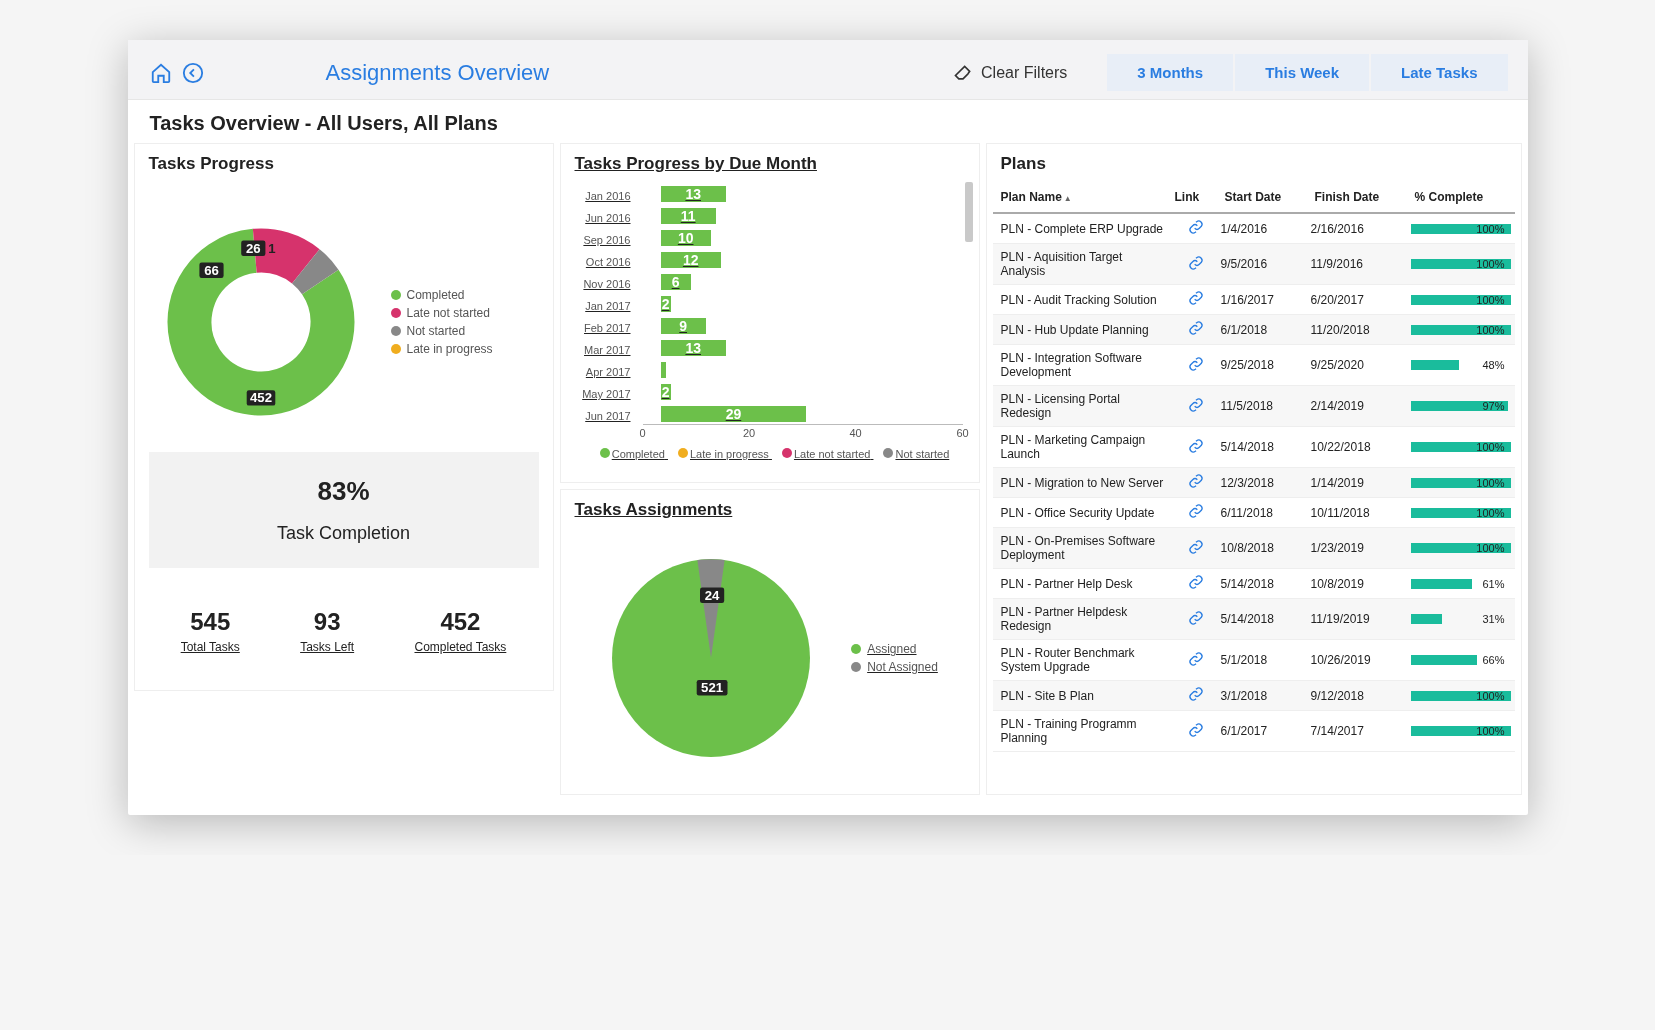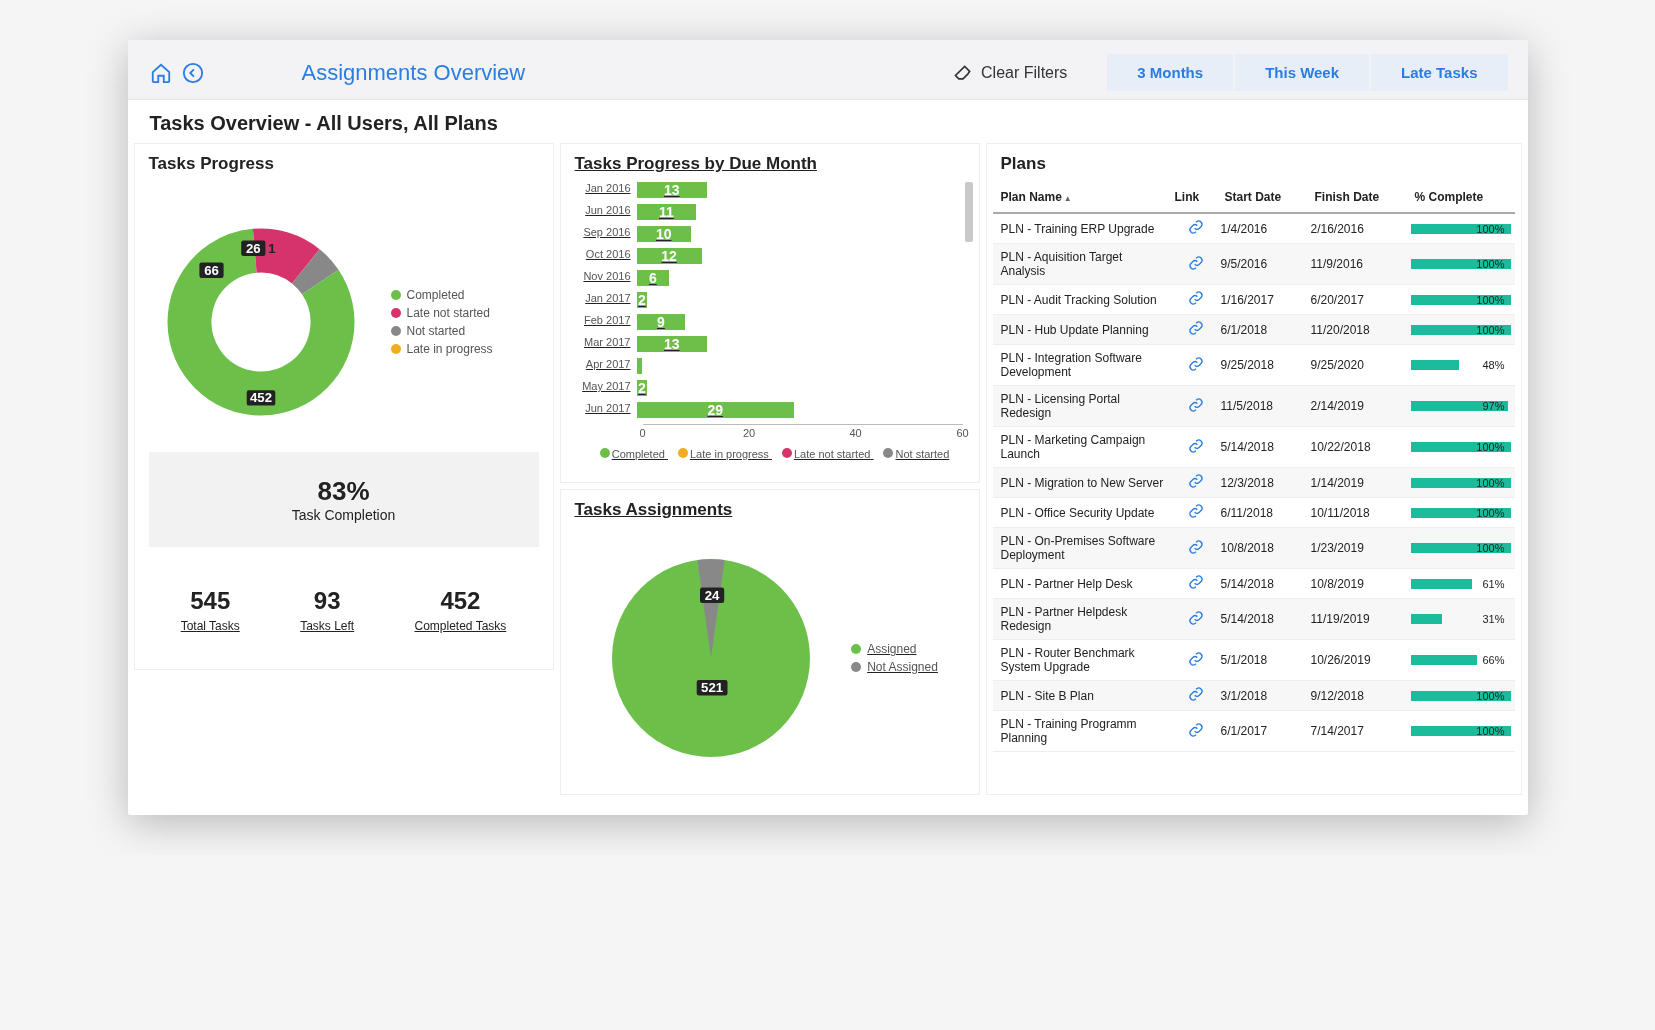--- a/index.html
+++ b/index.html
@@ -1,21 +1,21 @@
 <!DOCTYPE html>
 <html><head>
 <meta charset="utf-8">
 <style>
 * { box-sizing: border-box; margin: 0; padding: 0; }
 body { font-family: "Segoe UI", Arial, sans-serif; background: #f5f5f5; color: #222; }
 .window { width: 1400px; margin: 40px auto; background: #fff; box-shadow: 0 8px 40px rgba(0,0,0,0.25); border-radius: 2px; }
 .topbar { display: flex; align-items: center; padding: 14px 20px 8px; background: #f3f3f5; border-bottom: 1px solid #e6e6e6; }
 .topbar .nav-icons { display: flex; gap: 6px; }
 .icon-btn { width: 26px; height: 26px; display: inline-flex; align-items: center; justify-content: center; cursor: pointer; color: #2a7de1; }
-.title-crumb { color: #2a7de1; font-size: 22px; margin-left: 96px; flex: 1; }
+.title-crumb { color: #2a7de1; font-size: 22px; margin-left: 120px; flex: 1; }
 .clear-filters { display: flex; align-items: center; gap: 8px; margin-right: 40px; cursor: pointer; font-size: 16px; color: #333; }
 .clear-filters svg { color: #333; }
 .filter-tabs { display: flex; gap: 2px; font-weight: bold; }
 .filter-tab { padding: 10px 30px; background: #e8eef7; color: #2a7de1; font-size: 15px; cursor: pointer; }
 .subtitle { padding: 12px 22px 4px; font-size: 20px; font-weight: 600; }
 .grid { display: grid; grid-template-columns: 420px 420px 1fr; gap: 6px; padding: 4px 6px 20px; }
 .card { background: #fff; border: 1px solid #eee; padding: 6px; }
 .card-title { font-size: 17px; font-weight: 600; padding: 4px 8px 8px; }
 .col-left { display: flex; flex-direction: column; gap: 6px; }
 .col-mid { display: flex; flex-direction: column; gap: 6px; text-decoration: underline; }
@@ -23,29 +23,29 @@
 
 .donut-wrap { display: flex; align-items: center; gap: 20px; padding: 30px 10px 20px; }
 .legend { font-size: 12px; color: #555; }
 .legend-row { display: flex; align-items: center; gap: 6px; margin: 4px 0; }
 .swatch { width: 10px; height: 10px; border-radius: 50%; display: inline-block; }
 .donut-label { fill: #fff; font-size: 12px; font-weight: 600; text-anchor: middle; dominant-baseline: middle; }
 .donut-label.dark { fill: #222; }
 
 .kpi-box { background: #f2f2f2; text-align: center; padding: 24px 10px; margin: 0 8px; }
 .kpi-big { font-size: 26px; font-weight: 700; }
-.kpi-cap { font-size: 14px; margin-top: 0; }
+.kpi-cap { font-size: 18px; margin-top: 16px; }
 .kpi-row { display: flex; justify-content: space-around; padding: 40px 10px 30px; }
 .kpi-cell { text-align: center; }
 .kpi-cell .v { font-size: 24px; font-weight: 700; }
 .kpi-cell .l { font-size: 12px; margin-top: 4px; text-decoration: underline; }
 
 
 .barchart { padding: 0 10px 10px; position: relative; }
-.bar-row { display: flex; align-items: flex-start; height: 20px; margin-bottom: 2px; }
+.bar-row { display: flex; align-items: flex-end; height: 20px; margin-bottom: 2px; gap: 24px; }
 .bar-lbl { width: 60px; font-size: 11px; color: #555; text-align: right; padding-right: 6px; }
 .bar-track { flex: 1; height: 16px; position: relative; }
 .bar { height: 16px; background: #6cc04a; display: flex; align-items: center; justify-content: center; color: #fff; font-size: 14px; font-weight: 600; }
 .bar-axis { display: flex; margin-left: 66px; border-top: 1px solid #bbb; font-size: 11px; color: #555; padding-top: 2px; position: relative; height: 18px; }
 .bar-axis span { position: absolute; transform: translateX(-50%); }
 .bar-legend { text-align: center; font-size: 11px; color: #555; padding: 6px 0; }
 .bar-legend .swatch { margin: 0 2px 0 10px; }
 .scroll-hint { position: absolute; right: 0; top: 0; width: 8px; height: 60px; background: #c9c9c9; border-radius: 2px; }
 
 
@@ -287,21 +287,21 @@
       <div class="card-title">Plans</div>
       <div class="tbl-head">
         <div><span>Plan Name</span><span class="sort-ind">▲</span></div>
         <div>Link</div>
         <div>Start Date</div>
         <div>Finish Date</div>
         <div>% Complete</div>
       </div>
       <div class="tbl-body" id="plans-body">
           <div class="tbl-row">
-            <div class="plan-name">PLN - Training ERP Upgrade</div>
+            <div class="plan-name">PLN - Complete ERP Upgrade</div>
             <div class="link-cell"><svg width="16" height="16" viewBox="0 0 24 24" fill="none" stroke="currentColor" stroke-width="2">
                 <path d="M10 14a5 5 0 0 0 7 0l3-3a5 5 0 0 0-7-7l-1 1"></path>
                 <path d="M14 10a5 5 0 0 0-7 0l-3 3a5 5 0 0 0 7 7l1-1"></path>
               </svg></div>
             <div class="date-cell">1/4/2016</div>
             <div class="date-cell">2/16/2016</div>
             <div class="pct-cell"><div class="pct-fill" style="width:100%"></div><span class="pct-text">100%</span></div>
           </div>
           <div class="tbl-row">
             <div class="plan-name">PLN - Aquisition Target Analysis</div>

